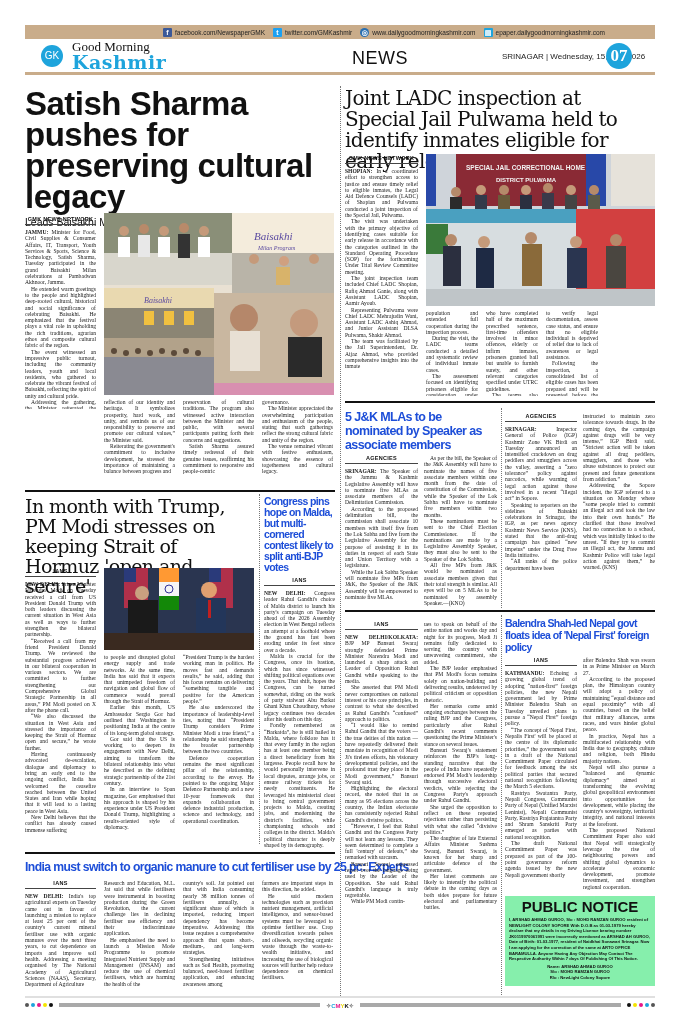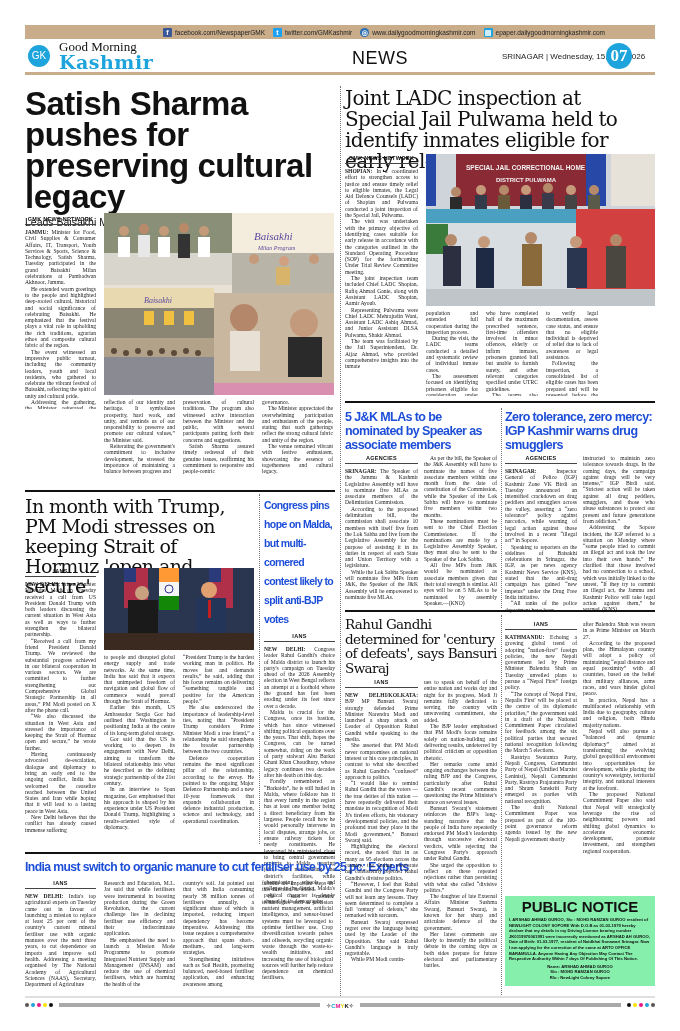--- a/index.html
+++ b/index.html
@@ -2,21 +2,21 @@
 <html><head>
 <meta charset="utf-8">
 <style>
 *{box-sizing:border-box;margin:0;padding:0}
 body{width:680px;height:1031px;background:#fff;font-family:"Liberation Serif",serif;color:#111;position:relative;overflow:hidden}
 .abs{position:absolute}
 .social-bar{left:25px;top:25px;width:630px;height:14px;background:#c9ac8a;display:flex;align-items:center;justify-content:flex-end;gap:8px;padding-right:50px;font-family:"Liberation Sans",sans-serif;font-size:6.5px;color:#222}
 .social-bar .si{display:flex;align-items:center;gap:3px}
 .ico-box{width:9px;height:9px;display:inline-block;border-radius:1px;color:#fff;font-size:7px;line-height:9px;text-align:center;font-weight:bold}
 .masthead{left:25px;top:39px;width:630px;height:36px;border-bottom:3px solid #c9ac8a;display:flex;align-items:center}
-.logo-circle{width:22px;height:22px;border-radius:50%;background:#1ea4dc;color:#fff;font-family:"Liberation Sans",sans-serif;font-size:10px;display:flex;align-items:center;justify-content:center;margin-left:3px}
+.logo-circle{width:22px;height:22px;border-radius:50%;background:#1ea4dc;color:#fff;font-family:"Liberation Sans",sans-serif;font-size:10px;display:flex;align-items:center;justify-content:center;margin-left:16px}
 .logo-text{margin-left:9px;line-height:1}
 .logo-gm{font-family:"Liberation Serif",serif;font-size:13px;color:#111}
 .logo-k{font-family:"DejaVu Serif",serif;font-weight:bold;font-size:19px;color:#1ea4dc;letter-spacing:0.5px}
 .section-name{position:absolute;left:327px;top:9px;font-family:"Liberation Sans",sans-serif;font-weight:400;font-size:18px;letter-spacing:0.5px}
 .dateline{position:absolute;left:477px;top:13px;font-family:"Liberation Sans",sans-serif;font-size:8px;color:#222}
 .page-no{position:absolute;left:581px;top:4px;width:26px;height:26px;border-radius:50%;background:#1ea4dc;color:#fff;font-family:"Liberation Serif",serif;font-weight:bold;font-size:17px;display:flex;align-items:center;justify-content:center}
 .hl-big{font-family:"Liberation Sans",sans-serif;font-weight:900;color:#111;letter-spacing:-0.5px}
 .hl-serif{font-family:"DejaVu Serif",serif;font-weight:normal;color:#111;letter-spacing:-0.6px}
 .hl-cond{font-family:"Liberation Sans",sans-serif;font-weight:bold;letter-spacing:-0.6px;color:#1d4ed8}
 .agency{font-family:"Liberation Sans",sans-serif;font-weight:bold;font-size:5.5px;text-align:center;border-bottom:1px solid #444;padding-bottom:2px;letter-spacing:0.3px}
@@ -244,21 +244,20 @@
       <p>As per the bill, the Speaker of the J&amp;K Assembly will have to nominate the names of five associate members within one month from the date of constitution of the Commission, while the Speaker of the Lok Sabha will have to nominate five members within two months.</p>
       <p>These nominations must be sent to the Chief Election Commissioner. If the nominations are made by a Legislative Assembly Speaker, they must also be sent to the Speaker of the Lok Sabha.</p>
       <p>All five MPs from J&amp;K would be nominated as associate members given that their total strength is similar. All eyes will be on 5 MLAs to be nominated by assembly Speaker.—(KNO)</p>
     </div>
   </div>
 </div>
 
 <div class="abs rule-v" style="left:501px;top:408px;height:200px"></div>
 
 <div class="abs" style="left:505px;top:410px;width:150px">
-  <h2 class="hl-cond" style="font-size:12.5px;line-height:14px">Zero tolerance, zero mercy: IGP Kashmir warns drug smugglers</h2>
   <div style="display:flex;gap:6px;margin-top:3px">
     <div style="width:72px">
       <div class="agency">AGENCIES</div>
       <div class="body-text" style="height:165px;margin-top:4px">
         <p class="first"><span class="dateline-in">SRINAGAR:</span> <span>Inspector General of Police (IGP) Kashmir Zone VK Birdi on Tuesday announced an intensified crackdown on drug peddlers and smugglers across the valley, asserting a “zero tolerance” policy against narcotics, while warning of legal action against those involved in a recent “illegal act” in Sopore.</span></p>
         <p>Speaking to reporters on the sidelines of Baisakhi celebrations in Srinagar, the IGP, as per news agency Kashmir News Service (KNS), stated that the anti-drug campaign has gained “new impetus” under the Drug Free India initiative.</p>
         <p>“All ranks of the police department have been</p>
       </div>
     </div>
     <div class="body-text" style="width:72px;height:175px">
@@ -314,21 +313,21 @@
   <div class="body-text" style="width:71px;height:190px">
     <p class="first">“President Trump is the hardest working man in politics. He moves fast and demands results,” he said, adding that his focus remains on delivering “something tangible and positive for the American people.”</p>
     <p>He also underscored the importance of leadership-level ties, noting that “President Trump considers Prime Minister Modi a true friend,” a relationship he said strengthens the broader partnership between the two countries.</p>
     <p>Defence cooperation remains the most significant pillar of the relationship, according to the envoy. He pointed to the ongoing Major Defence Partnership and a new 10-year framework that expands collaboration in defence industrial production, science and technology, and operational coordination.</p>
   </div>
 </div>
 
 <div class="abs rule-v" style="left:259px;top:494px;height:350px"></div>
 
 <div class="abs" style="left:264px;top:496px;width:71px">
-  <h2 class="hl-cond" style="font-size:10.5px;line-height:19px">Congress pins hope on Malda, but multi-cornered contest likely to split anti-BJP votes</h2>
+  <h2 class="hl-cond" style="font-size:10.5px;line-height:11px">Congress pins hope on Malda, but multi-cornered contest likely to split anti-BJP votes</h2>
   <div class="agency" style="margin-top:4px">IANS</div>
   <div class="body-text" style="height:270px;margin-top:4px">
     <p class="first"><span class="dateline-in">NEW DELHI:</span> <span>Congress leader Rahul Gandhi's choice of Malda district to launch his party's campaign on Tuesday ahead of the 2026 Assembly election in West Bengal reflects an attempt at a foothold where the ground has fast been eroding under its feet since over a decade.</span></p>
     <p>Malda is crucial for the Congress, once its bastion, which has since witnessed shifting political equations over the years. That shift, hopes the Congress, can be turned somewhat, riding on the work of party stalwart Abu Barkat Ghani Khan Choudhury, whose legacy continues two decades after his death on this day.</p>
     <p>Fondly remembered as “Barkatda”, he is still hailed in Malda, where folklore has it that every family in the region has at least one member being a direct beneficiary from his largesse. People recall how he would personally intervene in local disputes, arrange jobs, or ensure railway tickets for needy constituents. He leveraged his ministerial clout to bring central government projects to Malda, creating jobs, and modernising the district's facilities, while championing schools and colleges in the district. Malda's political character is deeply shaped by its demography.</p>
   </div>
 </div>
 
 <div class="abs rule-h" style="left:25px;top:852px;width:310px"></div>
 
@@ -350,21 +349,20 @@
     <p class="first">country's soil. Jat pointed out that with India consuming nearly 38 million tonnes of fertilisers annually, a significant share of which is imported, reducing import dependency has become imperative. Addressing this issue requires a comprehensive approach that spans short-, medium-, and long-term strategies.</p>
     <p>Strengthening initiatives such as Soil Health, promoting balanced, need-based fertiliser application, and enhancing awareness among</p>
   </div>
   <div class="body-text" style="width:71px;height:110px">
     <p class="first">farmers are important steps in this direction, he added.</p>
     <p>He said modern technologies such as precision nutrient management, artificial intelligence, and sensor-based systems must be leveraged to optimise fertiliser use. Crop diversification towards pulses and oilseeds, recycling organic waste through the waste-to-wealth initiative, and increasing the use of biological sources will further help reduce dependence on chemical fertilisers.</p>
   </div>
 </div>
 
 <div class="abs" style="left:345px;top:617px;width:153px">
-  <h2 class="hl-serif" style="font-size:13.5px;line-height:14.5px">Rahul Gandhi determined for 'century of defeats', says Bansuri Swaraj</h2>
   <div style="display:flex;gap:6px;margin-top:4px">
     <div style="width:73px">
       <div class="agency">IANS</div>
       <div class="body-text" style="height:315px;margin-top:4px">
         <p class="first"><span class="dateline-in">NEW DELHI/KOLKATA:</span> <span>BJP MP Bansuri Swaraj strongly defended Prime Minister Narendra Modi and launched a sharp attack on Leader of Opposition Rahul Gandhi while speaking to the media.</span></p>
         <p>She asserted that PM Modi never compromises on national interest or his core principles, in contrast to what she described as Rahul Gandhi's “confused” approach to politics.</p>
         <p>“I would like to remind Rahul Gandhi that the voters — the true deities of this nation — have repeatedly delivered their mandate in recognition of Modi Ji's tireless efforts, his visionary developmental policies, and the profound trust they place in the Modi government,” Bansuri Swaraj said.</p>
         <p>Highlighting the electoral record, she noted that in as many as 95 elections across the country, the Indian electorate has consistently rejected Rahul Gandhi's divisive politics.</p>
         <p>“However, I feel that Rahul Gandhi and the Congress Party will not learn any lessons. They seem determined to complete a full 'century' of defeats,” she remarked with sarcasm.</p>
         <p>Bansuri Swaraj expressed regret over the language being used by the Leader of the Opposition. She said Rahul Gandhi's language is truly regrettable.</p>
@@ -379,20 +377,21 @@
       <p>She urged the opposition to reflect on these repeated rejections rather than persisting with what she called “divisive politics.”</p>
       <p>The daughter of late External Affairs Minister Sushma Swaraj, Bansuri Swaraj, is known for her sharp and articulate defence of the government.</p>
       <p>Her latest comments are likely to intensify the political debate in the coming days as both sides prepare for future electoral and parliamentary battles.</p>
     </div>
   </div>
 </div>
 
 <div class="abs rule-v" style="left:501px;top:615px;height:380px"></div>
 
 <div class="abs" style="left:505px;top:617px;width:150px">
+  <h2 class="hl-cond" style="font-size:10.5px;line-height:12px">Balendra Shah-led Nepal govt floats idea of 'Nepal First' foreign policy</h2>
   <div style="display:flex;gap:6px;margin-top:4px">
     <div style="width:72px">
       <div class="agency">IANS</div>
       <div class="body-text" style="height:240px;margin-top:4px">
         <p class="first"><span class="dateline-in">KATHMANDU:</span> <span>Echoing a growing global trend of adopting “nation-first” foreign policies, the new Nepali government led by Prime Minister Balendra Shah on Tuesday unveiled plans to pursue a “Nepal First” foreign policy.</span></p>
         <p>“The concept of 'Nepal First, Nepalis First' will be placed at the centre of its diplomatic priorities,” the government said in a draft of the National Commitment Paper circulated for feedback among the six political parties that secured national recognition following the March 5 elections.</p>
         <p>Rastriya Swatantra Party, Nepali Congress, Communist Party of Nepal (Unified Marxist Leninist), Nepali Communist Party, Rastriya Prajatantra Party and Shram Sanskriti Party emerged as parties with national recognition.</p>
         <p>The draft National Commitment Paper was prepared as part of the 100-point governance reform agenda issued by the new Nepali government shortly</p>
       </div>
     </div>

